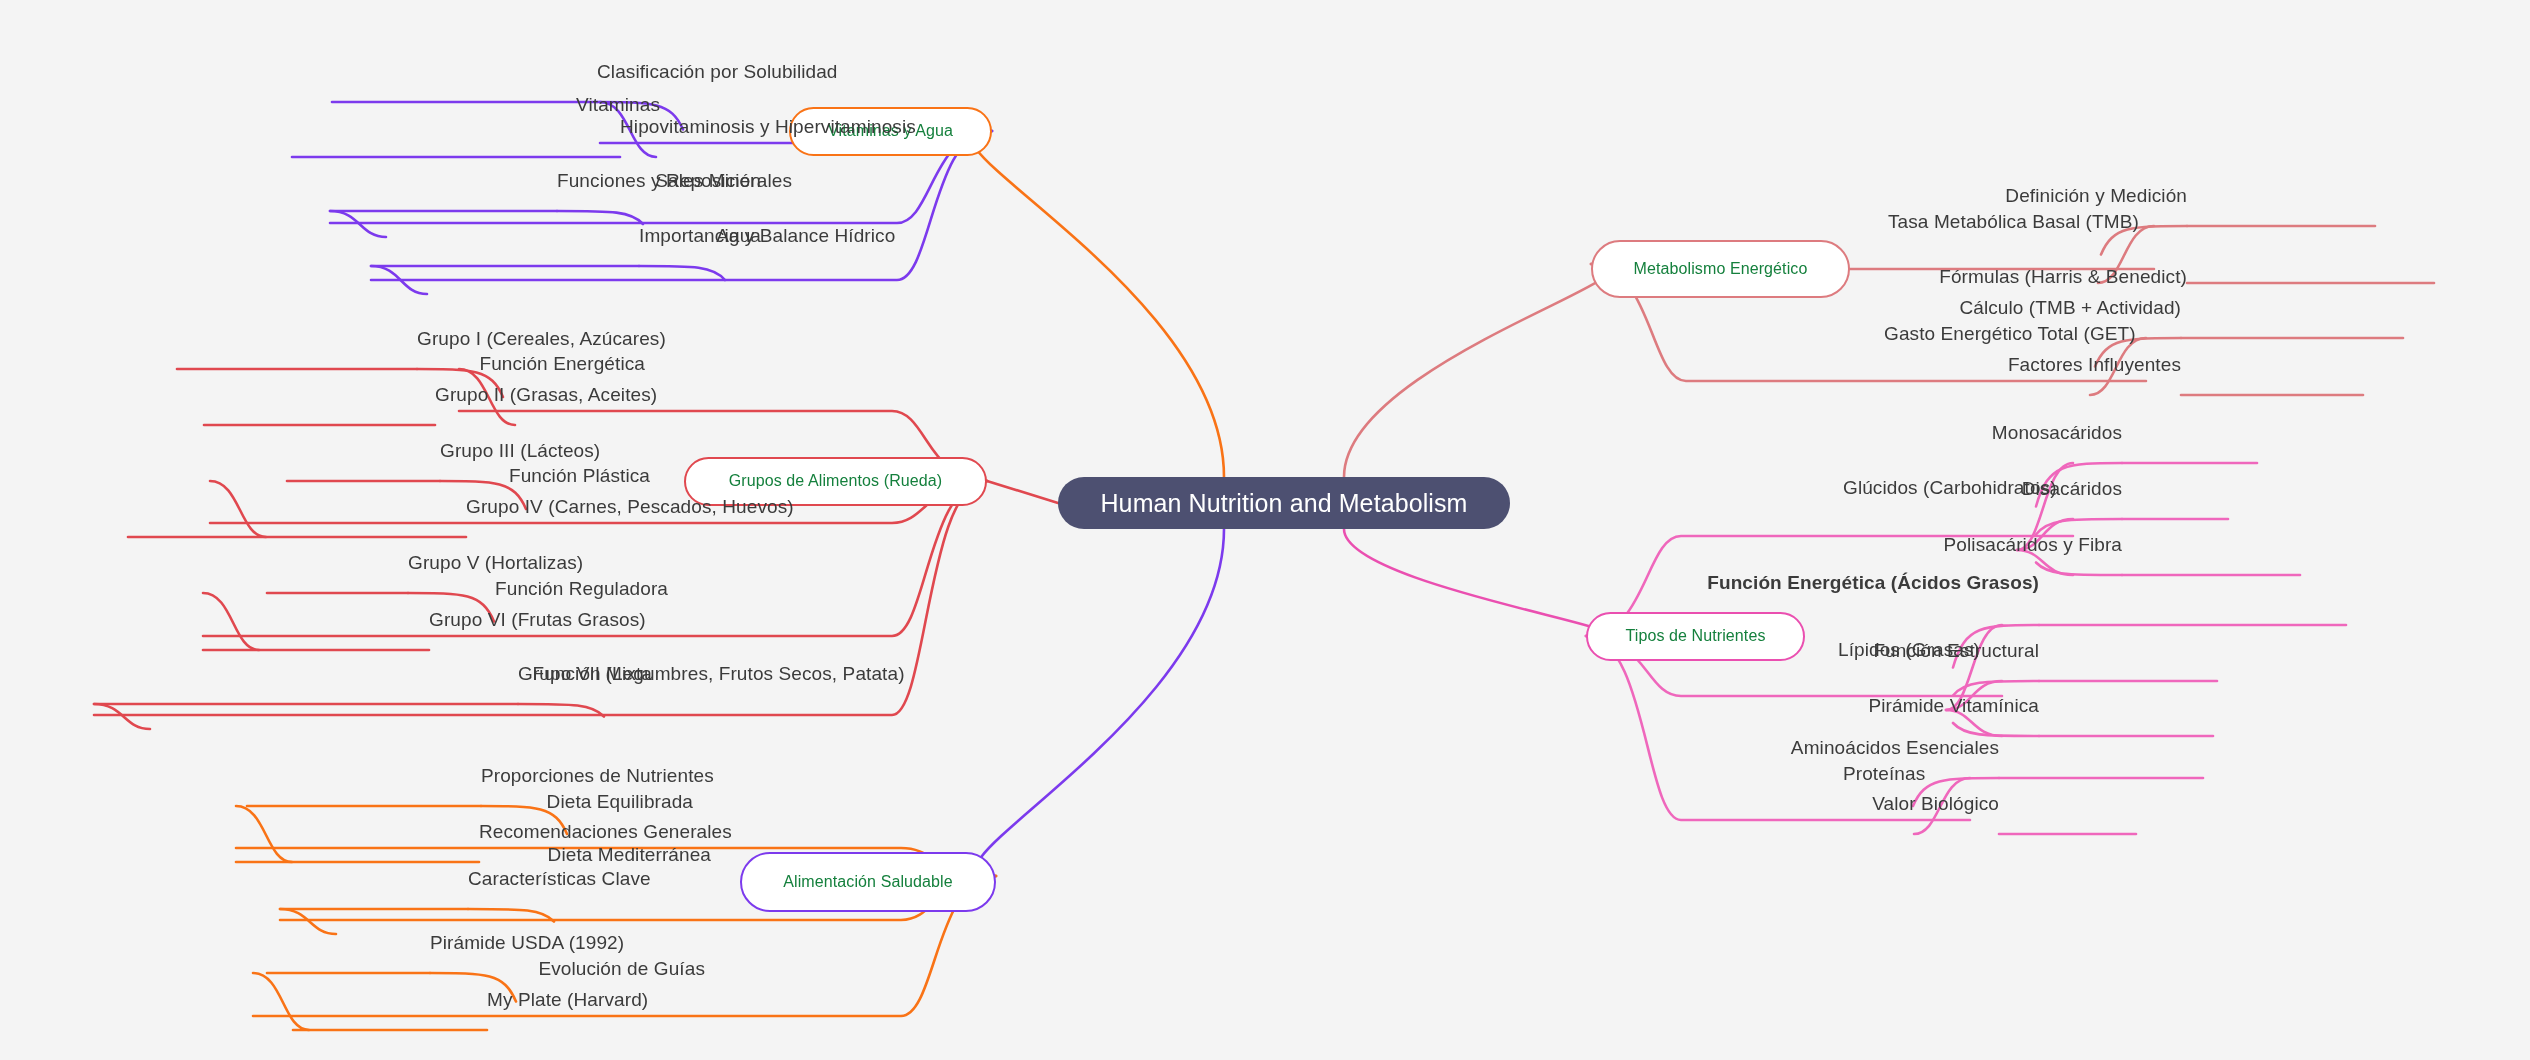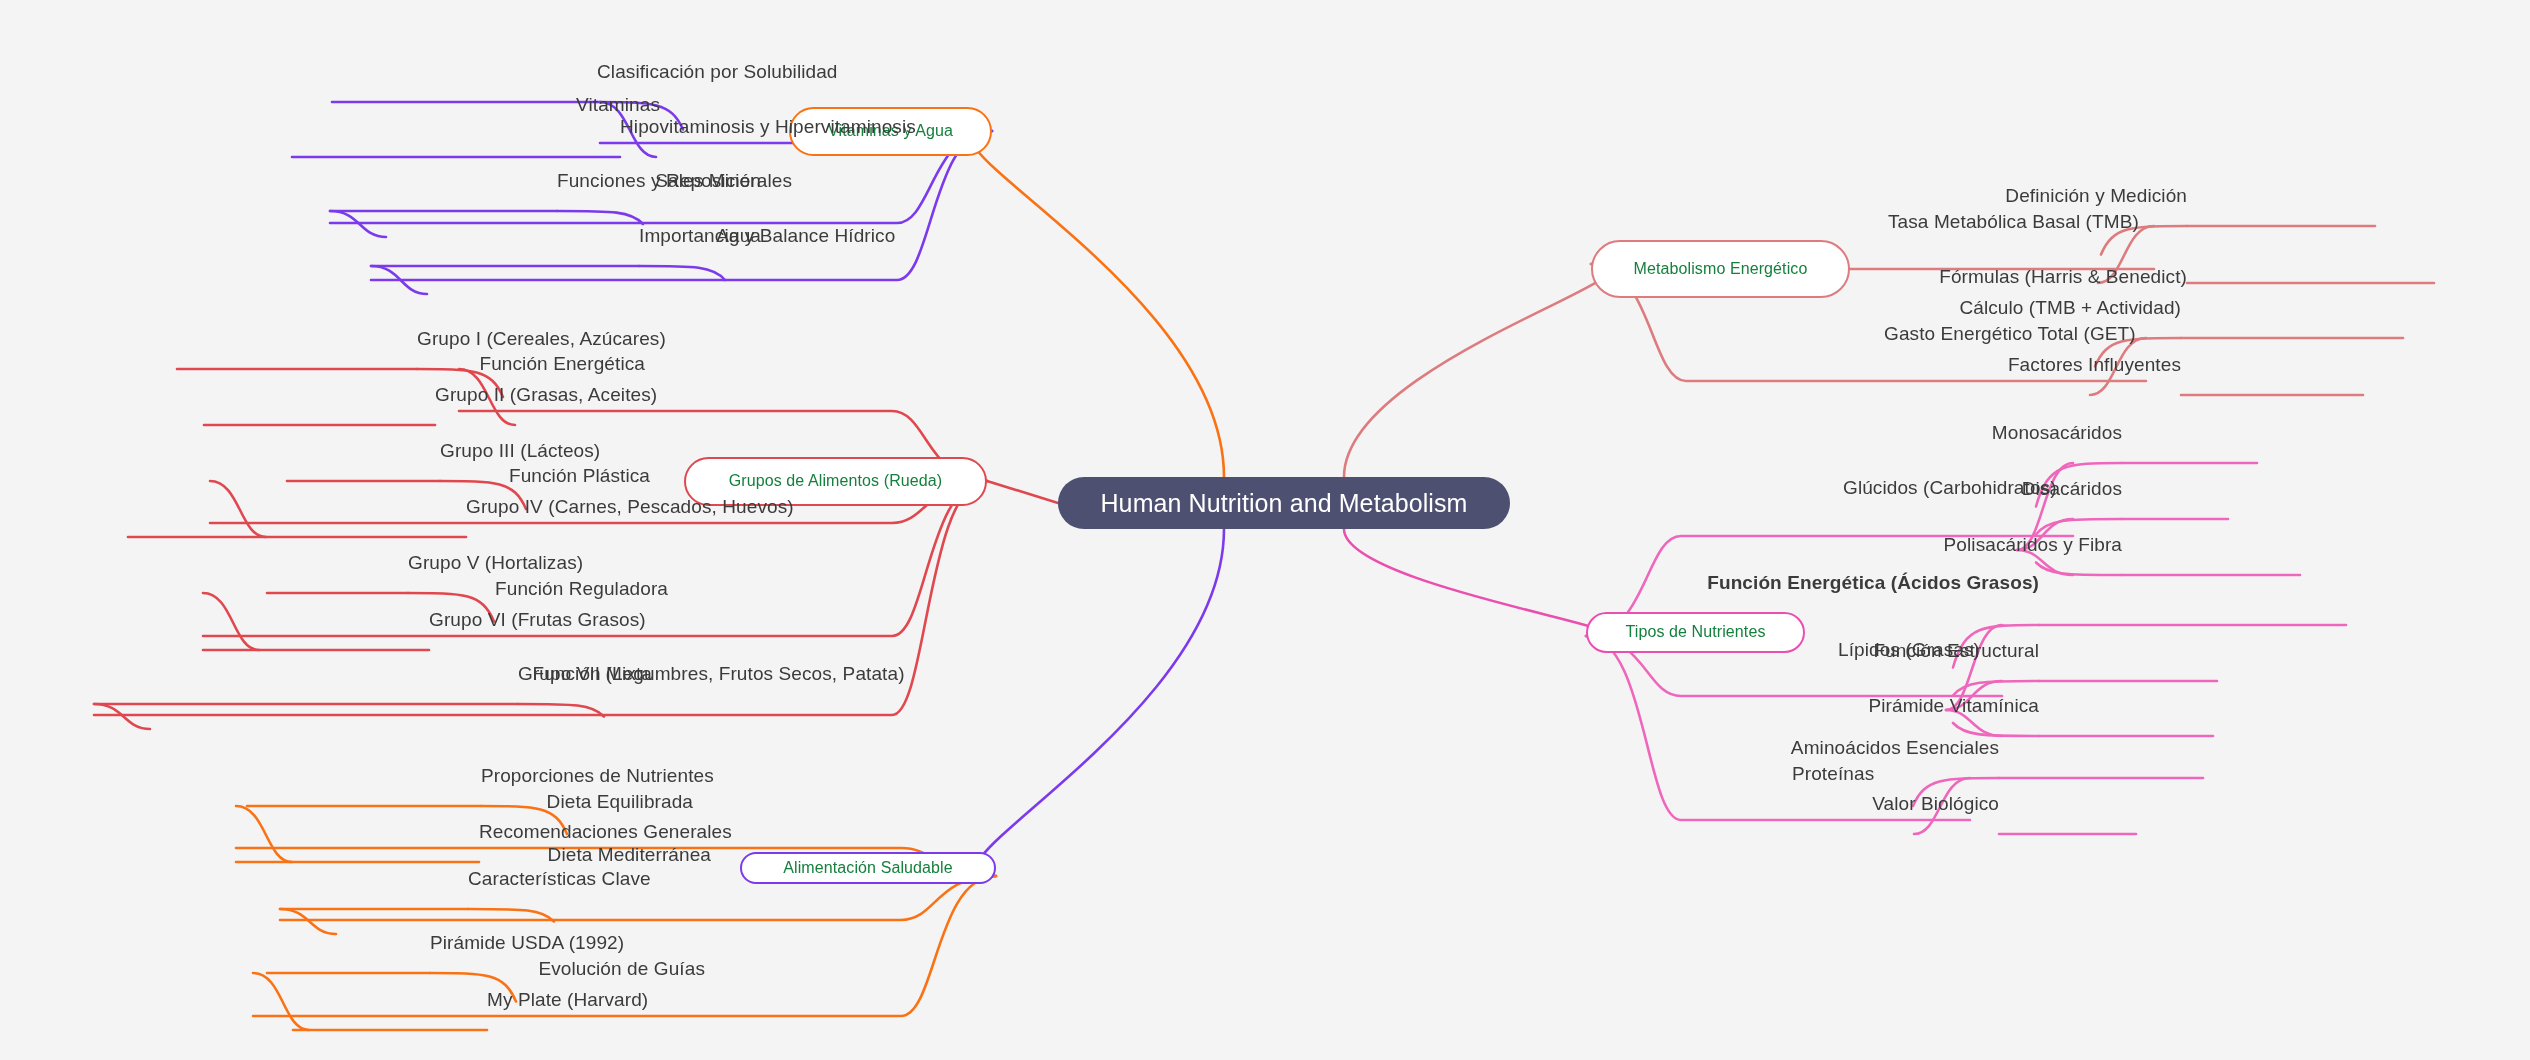--- a/index.html
+++ b/index.html
@@ -184,48 +184,48 @@
       <div class="leaf l" style="left: 417px; top: 348px;">Grupo I (Cereales, Azúcares)</div>
       <div class="leaf l" style="left: 435px; top: 404px;">Grupo II (Grasas, Aceites)</div>
       <div class="leaf r" style="left: 650px; top: 485px;">Función Plástica</div>
       <div class="leaf l" style="left: 440px; top: 460px;">Grupo III (Lácteos)</div>
       <div class="leaf l" style="left: 466px; top: 516px;">Grupo IV (Carnes, Pescados, Huevos)</div>
       <div class="leaf r" style="left: 668px; top: 598px;">Función Reguladora</div>
       <div class="leaf l" style="left: 408px; top: 572px;">Grupo V (Hortalizas)</div>
       <div class="leaf l" style="left: 429px; top: 629px;">Grupo VI (Frutas Grasos)</div>
       <div class="leaf r" style="left: 652px; top: 683px;">Función Mixta</div>
       <div class="leaf l" style="left: 518px; top: 683px;">Grupo VII (Legumbres, Frutos Secos, Patata)</div>
-      <div class="node" style="left: 740px; top: 851.5px; width: 256px; height: 32px; border-color: rgb(124, 58, 237);">
+      <div class="node" style="left: 740px; top: 851.5px; width: 256px; height: 60px; border-color: rgb(124, 58, 237);">
         <span>Alimentación Saludable</span>
       </div>
       <div class="leaf r" style="left: 693px; top: 811px;">Dieta Equilibrada</div>
       <div class="leaf l" style="left: 481px; top: 785px;">Proporciones de Nutrientes</div>
       <div class="leaf l" style="left: 479px; top: 841px;">Recomendaciones Generales</div>
       <div class="leaf r" style="left: 711px; top: 864px;">Dieta Mediterránea</div>
       <div class="leaf l" style="left: 468px; top: 888px;">Características Clave</div>
       <div class="leaf r" style="left: 705px; top: 978px;">Evolución de Guías</div>
       <div class="leaf l" style="left: 430px; top: 952px;">Pirámide USDA (1992)</div>
       <div class="leaf l" style="left: 487px; top: 1009px;">My Plate (Harvard)</div>
       <div class="node" style="left: 1591px; top: 239.5px; width: 259px; height: 58px; border-color: rgb(221, 123, 127);">
         <span>Metabolismo Energético</span>
       </div>
       <div class="leaf l" style="left: 1888px; top: 231px;">Tasa Metabólica Basal (TMB)</div>
       <div class="leaf r" style="left: 2187px; top: 205px;">Definición y Medición</div>
       <div class="leaf r" style="left: 2187px; top: 262px; margin-top: 24px;">Fórmulas (Harris &amp; Benedict)</div>
       <div class="leaf l" style="left: 1884px; top: 343px;">Gasto Energético Total (GET)</div>
       <div class="leaf r" style="left: 2181px; top: 317px;">Cálculo (TMB + Actividad)</div>
       <div class="leaf r" style="left: 2181px; top: 374px;">Factores Influyentes</div>
-      <div class="node" style="left: 1586px; top: 611.5px; width: 219px; height: 41px; border-color: rgb(234, 79, 176);">
+      <div class="node" style="left: 1586px; top: 611.5px; width: 219px; height: 49px; border-color: rgb(234, 79, 176);">
         <span>Tipos de Nutrientes</span>
       </div>
       <div class="leaf l" style="left: 1843px; top: 497px;">Glúcidos (Carbohidratos)</div>
       <div class="leaf r" style="left: 2122px; top: 442px;">Monosacáridos</div>
       <div class="leaf r" style="left: 2122px; top: 498px;">Disacáridos</div>
       <div class="leaf r" style="left: 2122px; top: 554px;">Polisacáridos y Fibra</div>
       <div class="leaf l" style="left: 1838px; top: 659px;">Lípidos (Grasas)</div>
       <div class="leaf r" style="left: 2039px; top: 592px; font-weight: bold;">Función Energética (Ácidos Grasos)</div>
       <div class="leaf r" style="left: 2039px; top: 660px;">Función Estructural</div>
       <div class="leaf r" style="left: 2039px; top: 715px;">Pirámide Vitamínica</div>
-      <div class="leaf l" style="left: 1792px; top: 783px; text-align: right;">Proteínas</div>
+      <div class="leaf l" style="left: 1843px; top: 783px; text-align: right;">Proteínas</div>
       <div class="leaf r" style="left: 1999px; top: 757px;">Aminoácidos Esenciales</div>
       <div class="leaf r" style="left: 1999px; top: 813px;">Valor Biológico</div>
     </div>
 </div>
 
 </body></html>

